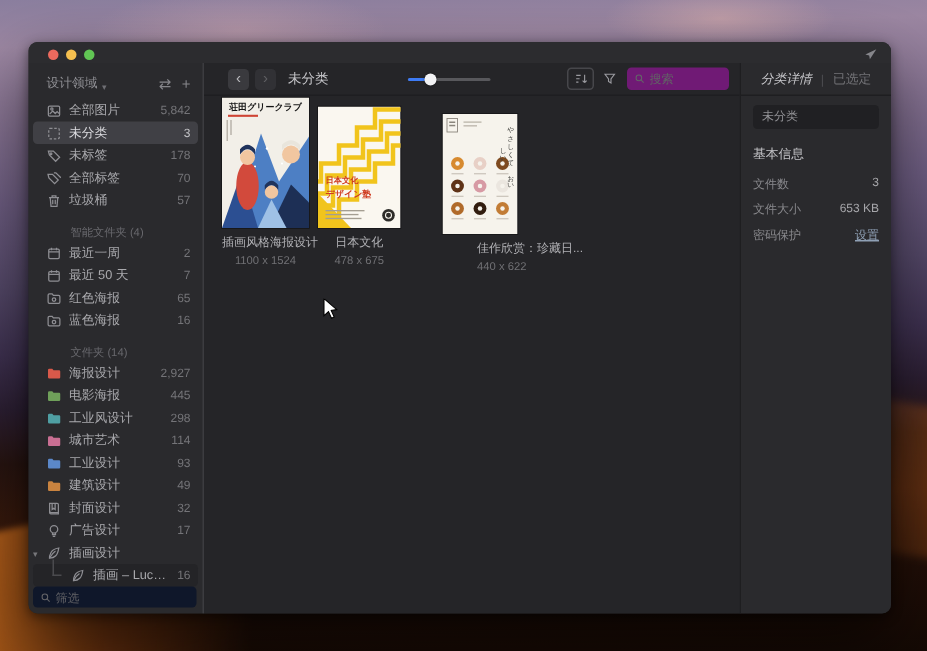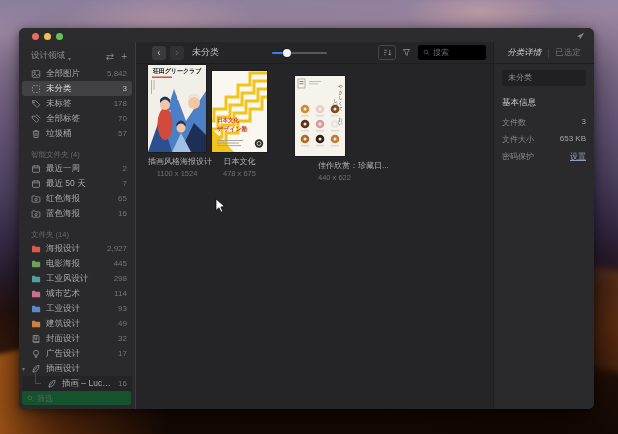--- a/index.html
+++ b/index.html
@@ -44,22 +44,22 @@
   .srow .ic { width:10px; height:10px; margin-right:5px; flex:none; color:#8e8e93; }
   .srow .lbl { overflow:hidden; text-overflow:ellipsis; }
   .srow .cnt { margin-left:auto; font-size:8px; color:#747478; padding-left:4px; }
   .srow.selected { background:#404045; border-radius:3px; margin:0 3px; padding:0 5px 0 9px; color:#dcdce0; }
   .srow.selected .cnt { color:#c2c2c6; }
   .srow.child { padding-left:25px; background:#242427; border-radius:3px; margin:0 3px; padding-right:5px; }
   .srow.child::before { content:""; position:absolute; left:13px; top:-3px; width:5px; height:10px;
       border-left:1px solid #4a4a4e; border-bottom:1px solid #4a4a4e; }
   .disclosure { position:absolute; left:3px; font-size:6px; color:#77777b; }
   .section-head { margin-top:7px; height:13px; display:flex; align-items:center;
-      padding:0 12px; font-size:7.5px; color:#68686d; white-space:nowrap; }
-  .sb-filter { position:absolute; left:3px; right:4px; bottom:4px; height:14px; background:#14532d;
+      padding:0 28px; font-size:7.5px; color:#68686d; white-space:nowrap; }
+  .sb-filter { position:absolute; left:3px; right:4px; bottom:4px; height:14px; background:#0f172a;
       border-radius:3px; display:flex; align-items:center; padding:0 5px; gap:3px; }
   .sb-filter .ic { width:7px; height:7px; color:#636367; flex:none; }
   .sb-filter input { flex:1; min-width:0; background:transparent; border:none; outline:none;
       font-size:8px; color:#9a9a9e; font-family:"Liberation Sans", sans-serif; }
   .sb-filter input::placeholder { color:#626266; }
 
   
   .main { position:relative; flex:1; background:#252528; }
   .toolbar { height:22px; display:flex; align-items:center; padding:0 7px 0 16px;
       border-bottom:1px solid #1e1e21; }
@@ -72,21 +72,21 @@
   .slider .track { position:absolute; top:3px; left:0; right:0; height:2px; background:#58585c; border-radius:1px; }
   .slider .fill  { position:absolute; top:3px; left:0; width:14px; height:2px; background:#3d7bf5; border-radius:1px; }
   .slider .thumb { position:absolute; top:0; left:11px; width:8px; height:8px; background:#f2f2f4;
       border-radius:50%; box-shadow:0 0 2px rgba(0,0,0,.5); }
   .iconbtn { width:18px; height:15px; border:1px solid #47474b; border-radius:3px; display:flex;
       align-items:center; justify-content:center; color:#9b9ba0; margin-left:5px; flex:none; }
   .iconbtn svg { width:9px; height:9px; }
   .funnel { width:14px; height:15px; display:flex; align-items:center; justify-content:center;
       color:#9b9ba0; margin-left:3px; flex:none; }
   .funnel svg { width:9px; height:9px; }
-  .searchbox { width:68px; height:15px; background:#000000; border-radius:3px; display:flex;
+  .searchbox { width:68px; height:15px; background:#701a75; border-radius:3px; display:flex;
       align-items:center; padding:0 5px; gap:3px; margin-left:5px; flex:none; }
   .searchbox .ic { width:7px; height:7px; color:#636367; flex:none; }
   .searchbox input { flex:1; min-width:0; background:transparent; border:none; outline:none;
       font-size:8px; color:#9a9a9e; font-family:"Liberation Sans", sans-serif; }
   .searchbox input::placeholder { color:#626266; }
 
   .card { position:absolute; text-align:center; }
   .card1 { left:12px; top:23px; width:58px; }
   .card2 { left:76px; top:23px; width:55px; }
   .card3 { left:147px; top:27px; width:39px;padding-left:35px; }

